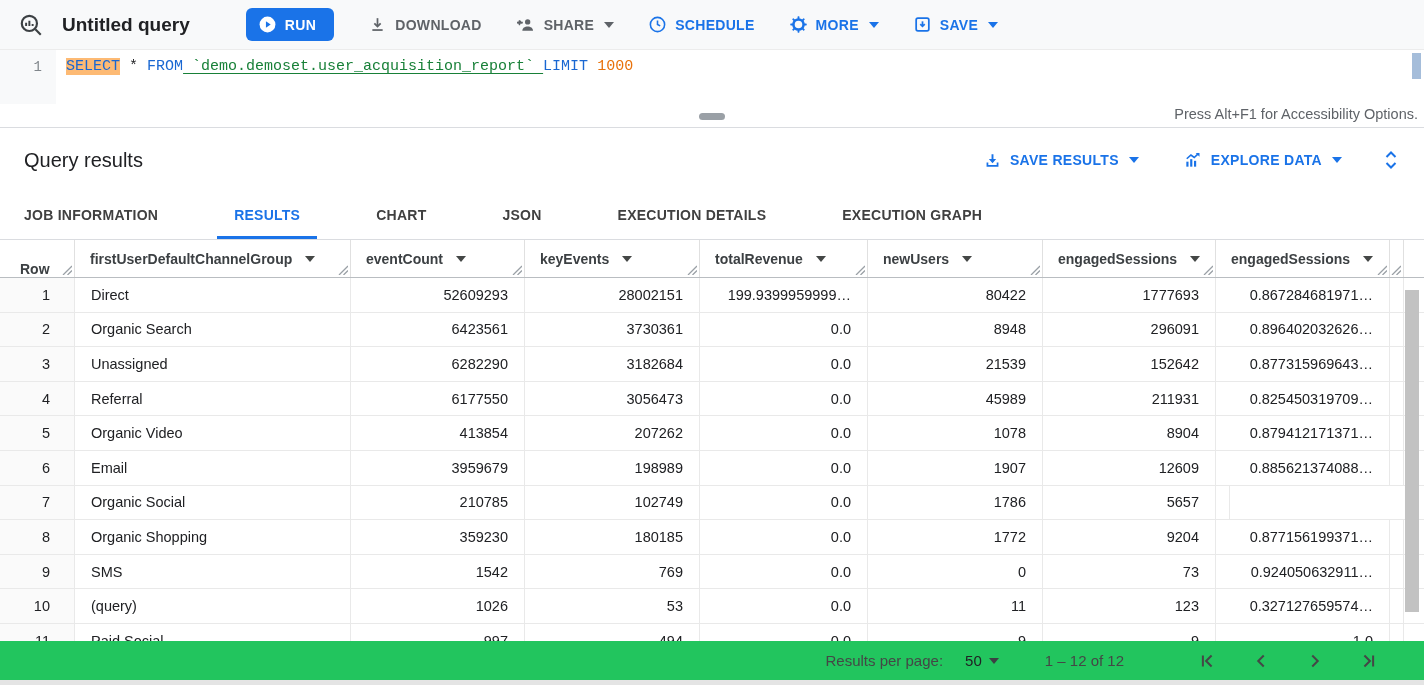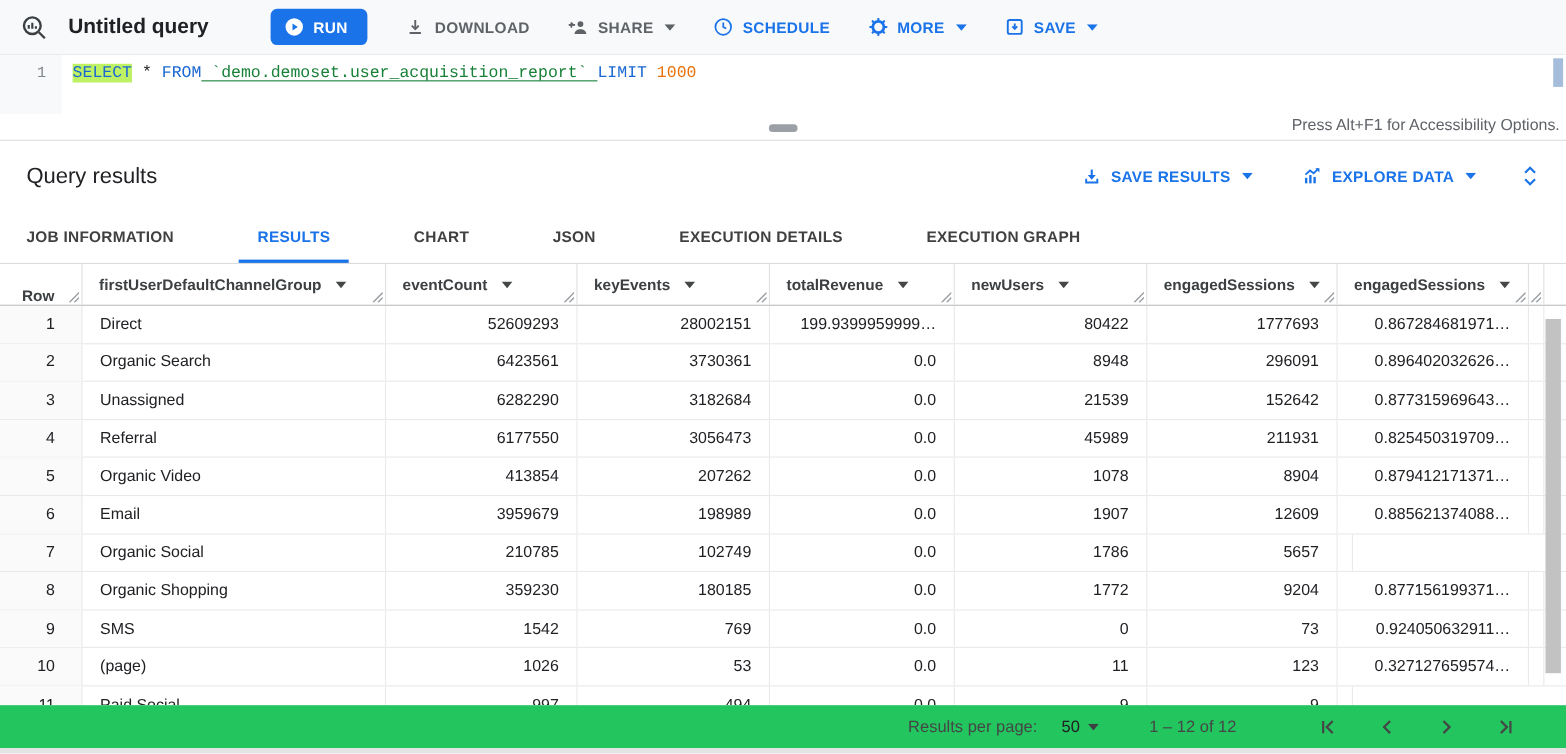--- a/index.html
+++ b/index.html
@@ -33,21 +33,21 @@
   
   .editor { height:54px; flex:0 0 54px; background:#fff; display:flex; position:relative; }
   .gutter {
     width:56px; flex:0 0 56px; background:#f8f9fa; color:#80868b;
     font-family:"Liberation Mono", monospace; font-size:14px; text-align:right; padding:9px 14px 0 0;
   }
   .code {
     font-family:"Liberation Mono", monospace; font-size:15px; padding:8px 0 0 10px; white-space:pre;
   }
   .tok-kw { color:#1967d2; }
-  .tok-kw.selected { background:#bef264;margin-top:36px; }
+  .tok-kw.selected { background:#fdba74;margin-top:36px; }
   .tok-star { color:#202124; }
   .tok-table { color:#188038; text-decoration:underline; text-underline-offset:3px; }
   .tok-num { color:#e8710a; }
   .editor-scrollbar { position:absolute; right:3px; top:3px; width:9px; height:26px; background:#a5bdda; }
 
   
   .statusbar { height:24px; flex:0 0 24px; position:relative; background:#fff; border-bottom:1px solid #dadce0; }
   .drag-handle {
     position:absolute; left:50%; top:9px; transform:translateX(-50%);
     width:26px; height:7px; border-radius:4px; background:#9aa0a6; cursor:row-resize;
@@ -483,37 +483,38 @@
           <div class="td al-right" style="width: 174px; flex: 0 0 174px;">1542</div>
           <div class="td al-right" style="width: 175px; flex: 0 0 175px;">769</div>
           <div class="td al-right" style="width: 168px; flex: 0 0 168px;">0.0</div>
           <div class="td al-right" style="width: 175px; flex: 0 0 175px;">0</div>
           <div class="td al-right" style="width: 173px; flex: 0 0 173px;">73</div>
           <div class="td al-right" style="width: 174px; flex: 0 0 174px;">0.924050632911…</div>
           <div class="td" style="width: 14px; flex: 0 0 14px;"></div>
         </div>
         <div class="tr">
           <div class="td al-right rownum" style="width: 75px; flex: 0 0 75px;">10</div>
-          <div class="td al-left" style="width: 276px; flex: 0 0 276px;">(page)</div>
+          <div class="td al-left" style="width: 276px; flex: 0 0 276px;">(query)</div>
           <div class="td al-right" style="width: 174px; flex: 0 0 174px;">1026</div>
           <div class="td al-right" style="width: 175px; flex: 0 0 175px;">53</div>
           <div class="td al-right" style="width: 168px; flex: 0 0 168px;">0.0</div>
           <div class="td al-right" style="width: 175px; flex: 0 0 175px;">11</div>
           <div class="td al-right" style="width: 173px; flex: 0 0 173px;">123</div>
           <div class="td al-right" style="width: 174px; flex: 0 0 174px;">0.327127659574…</div>
           <div class="td" style="width: 14px; flex: 0 0 14px;"></div>
         </div>
         <div class="tr">
           <div class="td al-right rownum" style="width: 75px; flex: 0 0 75px;">11</div>
           <div class="td al-left" style="width: 276px; flex: 0 0 276px;">Paid Social</div>
           <div class="td al-right" style="width: 174px; flex: 0 0 174px;">997</div>
           <div class="td al-right" style="width: 175px; flex: 0 0 175px;">494</div>
           <div class="td al-right" style="width: 168px; flex: 0 0 168px;">0.0</div>
           <div class="td al-right" style="width: 175px; flex: 0 0 175px;">9</div>
           <div class="td al-right" style="width: 173px; flex: 0 0 173px;">9</div>
+          <div class="td al-right" style="width: 174px; flex: 0 0 174px;">1.0</div>
           <div class="td" style="width: 14px; flex: 0 0 14px;"></div>
         </div>
       </div>
     <div class="vscroll-thumb"></div>
   </div>
 
   <div class="pagination">
     <span class="rpp-label">Results per page:</span>
     <span class="page-size">
       <span>50</span>

